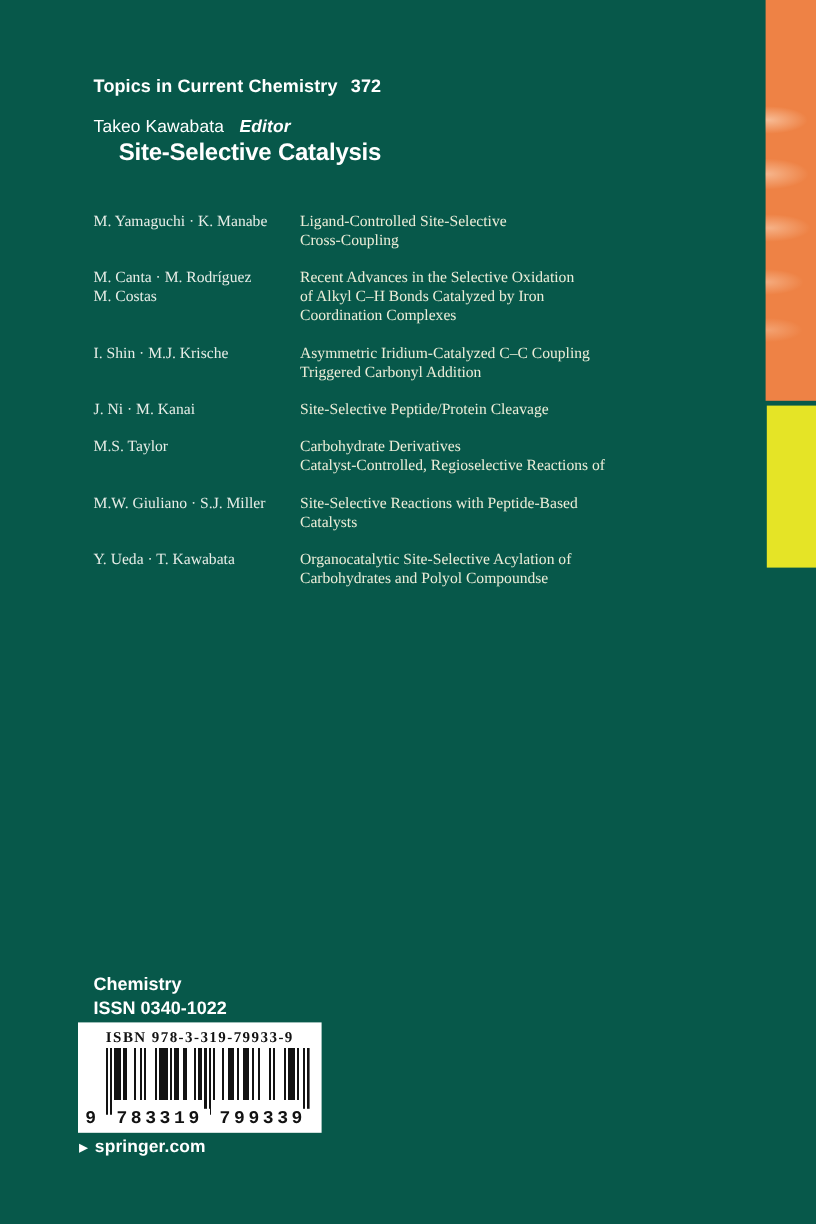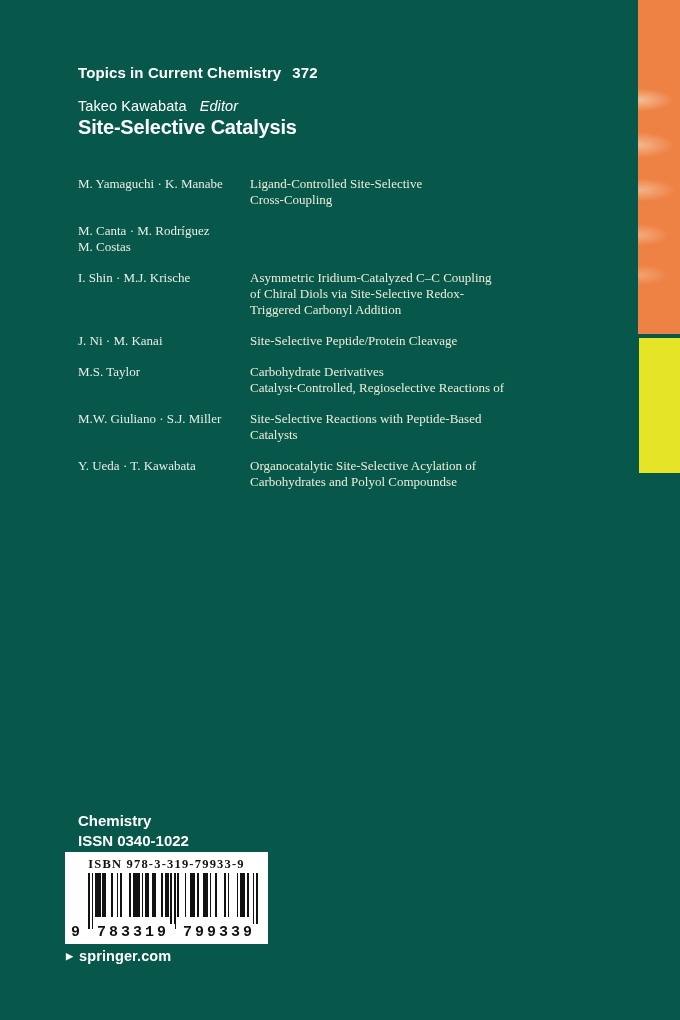--- a/index.html
+++ b/index.html
@@ -32,22 +32,22 @@
   }
   .stripe-yellow{
     position:absolute;left:639px;top:338px;width:41px;height:135px;
     background:var(--yellow);
   }
   
   .hdr{position:absolute;left:78px;top:64px;color:var(--white);}
   .series-line{font-size:15px;font-weight:bold;letter-spacing:0.1px;}
   .series-num{margin-left:11px;}
   .editor-line{margin-top:17px;font-size:14.5px;font-weight:normal;letter-spacing:0.1px;}
-  .editor-role{margin-left:13px;font-weight:normal;font-style:italic;}
-  .book-title{margin-top:2px;font-size:20px;font-weight:bold;letter-spacing:-0.2px;color:var(--white);}
+  .editor-role{margin-left:13px;font-weight:bold;font-style:italic;}
+  .book-title{margin-top:2px;font-size:20px;font-weight:bold;letter-spacing:-0.2px;color:var(--white);text-align:right;}
   
   .contents{
     position:absolute;left:78px;top:176px;width:480px;
     font-family:"Liberation Serif","DejaVu Serif",serif;
     font-size:13px;line-height:16px;
   }
   .c-row{display:flex;margin-bottom:15px;}
   .c-authors{width:172px;flex:0 0 172px;color:var(--author-col);}
   .c-title{flex:1;color:var(--title-col);}
   
@@ -100,28 +100,32 @@
       <div class="c-title">
         <div>Ligand-Controlled Site-Selective</div>
         <div>Cross-Coupling</div>
       </div>
     </div>
     <div class="c-row">
       <div class="c-authors">
         <div>M. Canta · M. Rodríguez</div>
         <div>M. Costas</div>
       </div>
+      <div class="c-title">
+        <div>Recent Advances in the Selective Oxidation</div>
+        <div>of Alkyl C–H Bonds Catalyzed by Iron</div>
+        <div>Coordination Complexes</div>
+      </div>
     </div>
     <div class="c-row">
       <div class="c-authors">
         <div>I. Shin · M.J. Krische</div>
       </div>
       <div class="c-title">
         <div>Asymmetric Iridium-Catalyzed C–C Coupling</div>
-        <div>of Chiral Diols via Site-Selective Redox-</div>
         <div>Triggered Carbonyl Addition</div>
       </div>
     </div>
     <div class="c-row">
       <div class="c-authors">
         <div>J. Ni · M. Kanai</div>
       </div>
       <div class="c-title">
         <div>Site-Selective Peptide/Protein Cleavage</div>
       </div>

